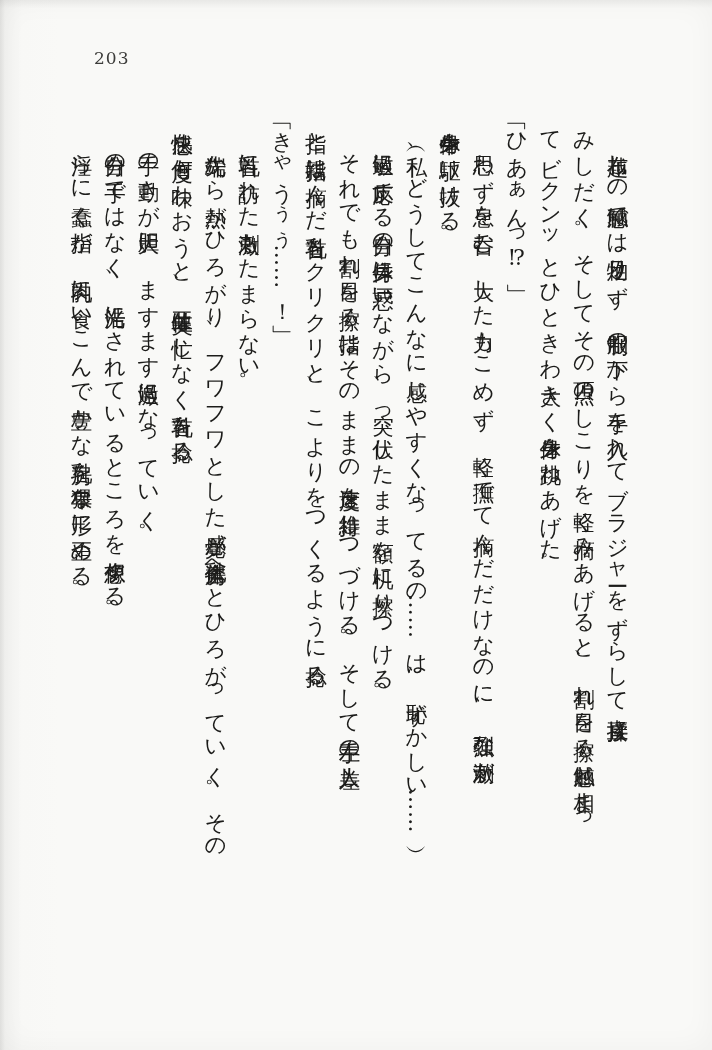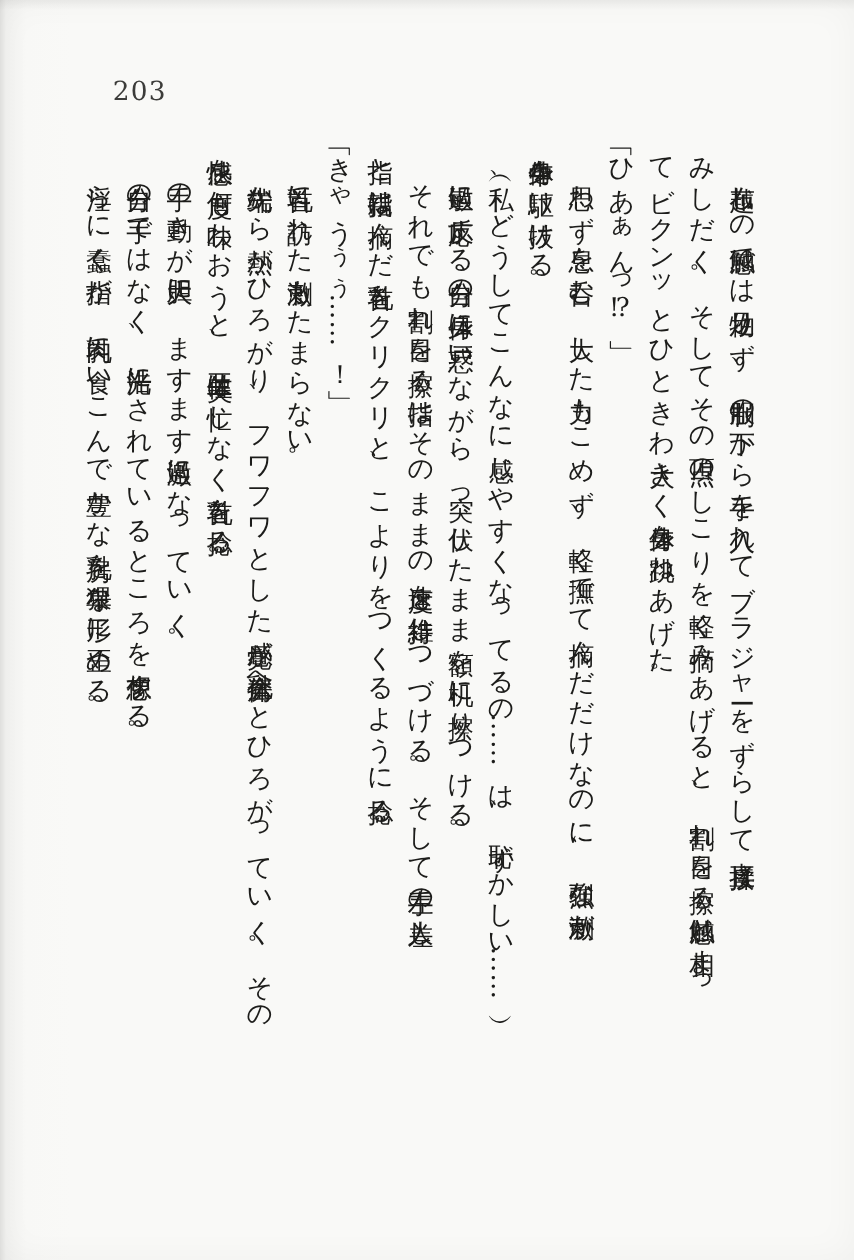--- a/index.html
+++ b/index.html
@@ -25,23 +25,23 @@
   .page::after {
     
     content: "";
     position: absolute;
     left: 0; top: 0; right: 0; height: 8px;
     background: linear-gradient(180deg, rgba(120,120,118,0.10), rgba(120,120,118,0));
     pointer-events: none;
   }
   .page-number {
     position: absolute;
-    top: 64px;
+    top: 48px;
     left: 94px;
-    font-size: 22px;
+    font-size: 17px;
     letter-spacing: 1px;
     color: #3c3c3a;
   }
   .text-block {
     position: absolute;
     top: 116px;
     right: 78px;
     height: 852px;
     writing-mode: vertical-rl;
     font-size: 21.5px;

